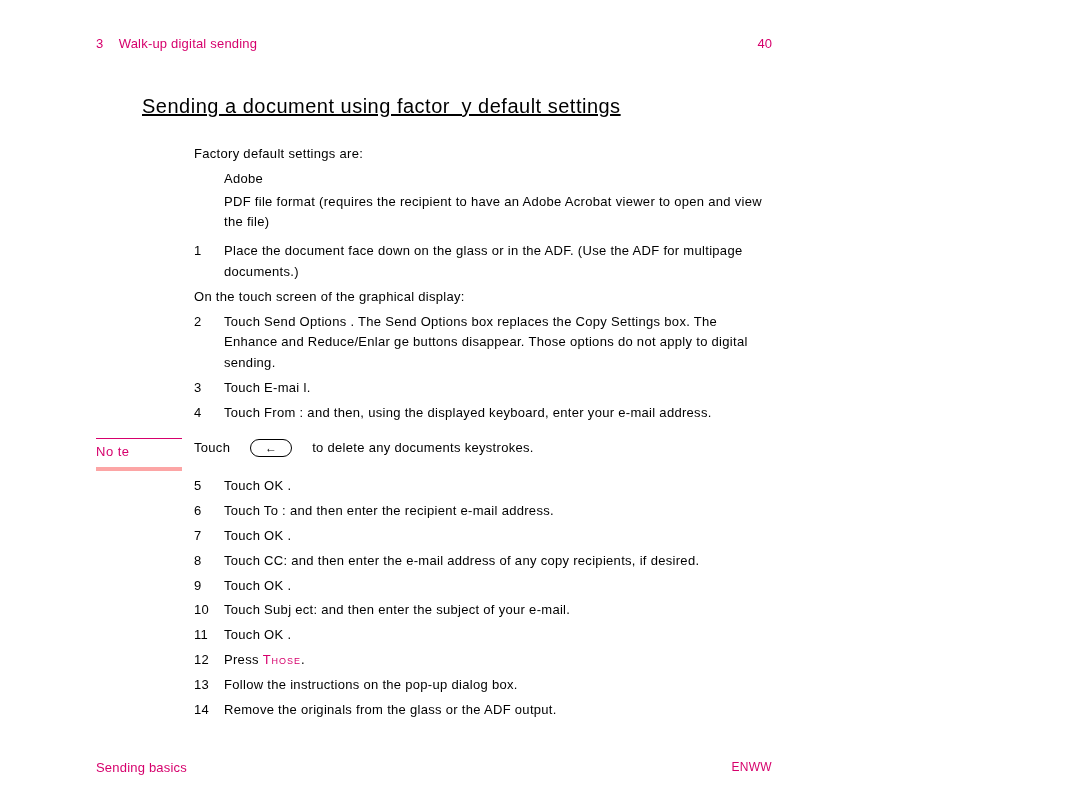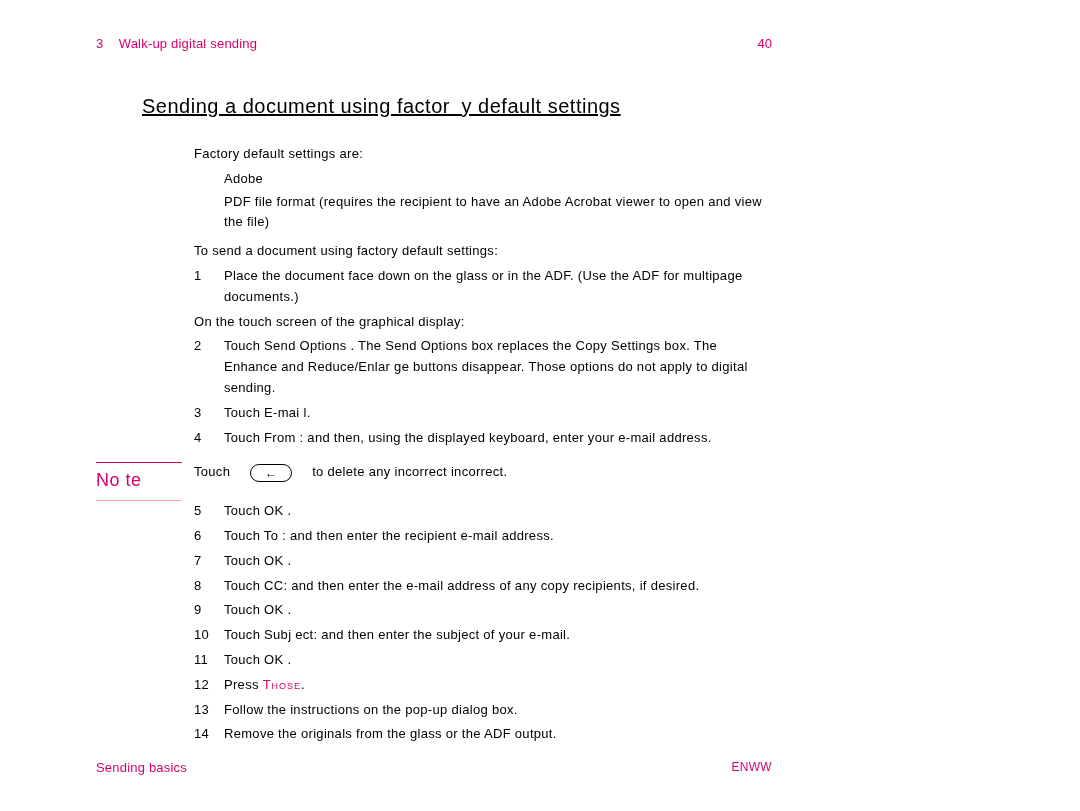--- a/index.html
+++ b/index.html
@@ -11,21 +11,21 @@
   .title { font-size: 20px; font-weight: 400; letter-spacing: 0.5px; margin-left: 46px; margin-bottom: 26px; text-decoration: underline; }
   .body { margin-left: 98px; font-size: 13px; line-height: 1.6; }
   .intro { margin-bottom: 4px; letter-spacing: 0.3px; }
   .bullets { margin-left: 30px; margin-bottom: 8px; }
   .bullets div { margin-bottom: 2px; letter-spacing: 0.3px; }
   .sub { margin-bottom: 4px; letter-spacing: 0.3px; }
   .step-row { display: flex; margin-bottom: 4px; letter-spacing: 0.3px; }
   .num { width: 30px; flex: 0 0 30px; }
   .txt { flex: 1; }
   .note-block { position: relative; margin: 14px 0 18px 0; }
-  .note-label { position: absolute; left: -98px; top: 0; width: 86px; color: #d6006c; font-size: 18px; letter-spacing: 0.5px; border-top: 1px solid #d6006c; border-bottom: 1px solid #fca5a5; padding: 3px 0 5px 0; }
+  .note-label { position: absolute; left: -98px; top: 0; width: 86px; color: #d6006c; font-size: 13px; letter-spacing: 0.5px; border-top: 1px solid #d6006c; border-bottom: 4px solid #fca5a5; padding: 3px 0 5px 0; }
   .note-body { display: flex; align-items: center; gap: 20px; font-size: 13px; letter-spacing: 0.3px; }
   .back-btn { display: inline-flex; align-items: center; justify-content: center; width: 42px; height: 18px; border: 1.2px solid #000; border-radius: 10px; }
   .arrow { font-size: 12px; line-height: 1; }
   .start { color: #d6006c; font-variant: small-caps; letter-spacing: 1px; }
   .footer-row { position: absolute; left: 96px; right: 96px; bottom: 36px; display: flex; justify-content: space-between; font-size: 13px; color: #d6006c; }
   .footer-left { letter-spacing: 0.2px; }
   .footer-right { letter-spacing: 0.3px; font-size: 12px; }
 </style>
 </head>
 <body>
@@ -43,21 +43,20 @@
 
   <div class="body">
 
     <div class="intro">Factory default settings are:</div>
 
     <div class="bullets">
       <div>Adobe</div>
       <div>PDF file format (requires the recipient to have an Adobe Acrobat viewer to open and view the file)</div>
     </div>
 
-    <div class="sub">To send a document using factory default settings:</div>
 
     <div class="step-row">
       <div class="num">1</div>
       <div class="txt">Place the document face down on the glass or in the ADF. (Use the ADF for multipage documents.)</div>
     </div>
 
     <div class="sub">On the touch screen of the graphical display:</div>
 
     <div class="step-row">
       <div class="num">2</div>
@@ -72,21 +71,21 @@
       <div class="txt">Touch From :  and then, using the displayed keyboard, enter your e-mail address.</div>
     </div>
 
     <div class="note-block">
       <div class="note-label">No te</div>
       <div class="note-body">
         <span>Touch</span>
         <span class="back-btn">
             <span class="arrow">←</span>
           </span>
-        <span>to delete any incorrect incorrect.</span>
+        <span>to delete any documents keystrokes.</span>
       </div>
     </div>
 
     <div class="step-row">
       <div class="num">5</div>
       <div class="txt">Touch OK .</div>
     </div>
     <div class="step-row">
       <div class="num">6</div>
       <div class="txt">Touch To :  and then enter the recipient e-mail address.</div>

